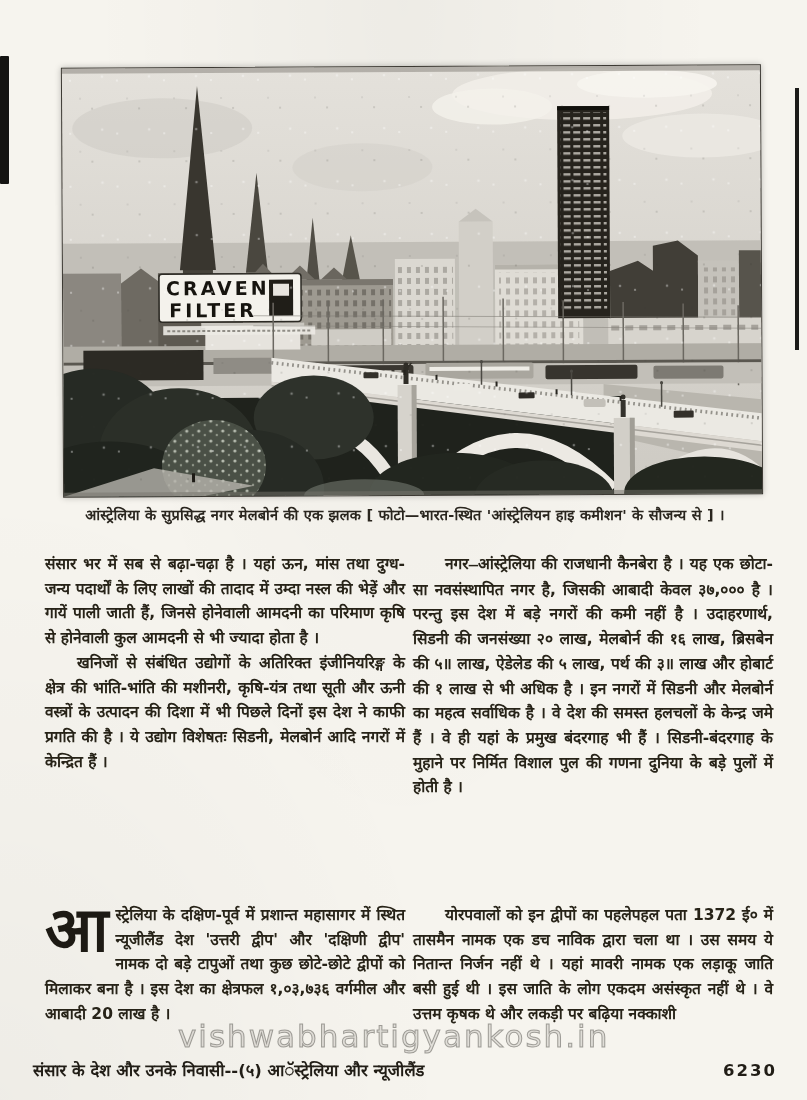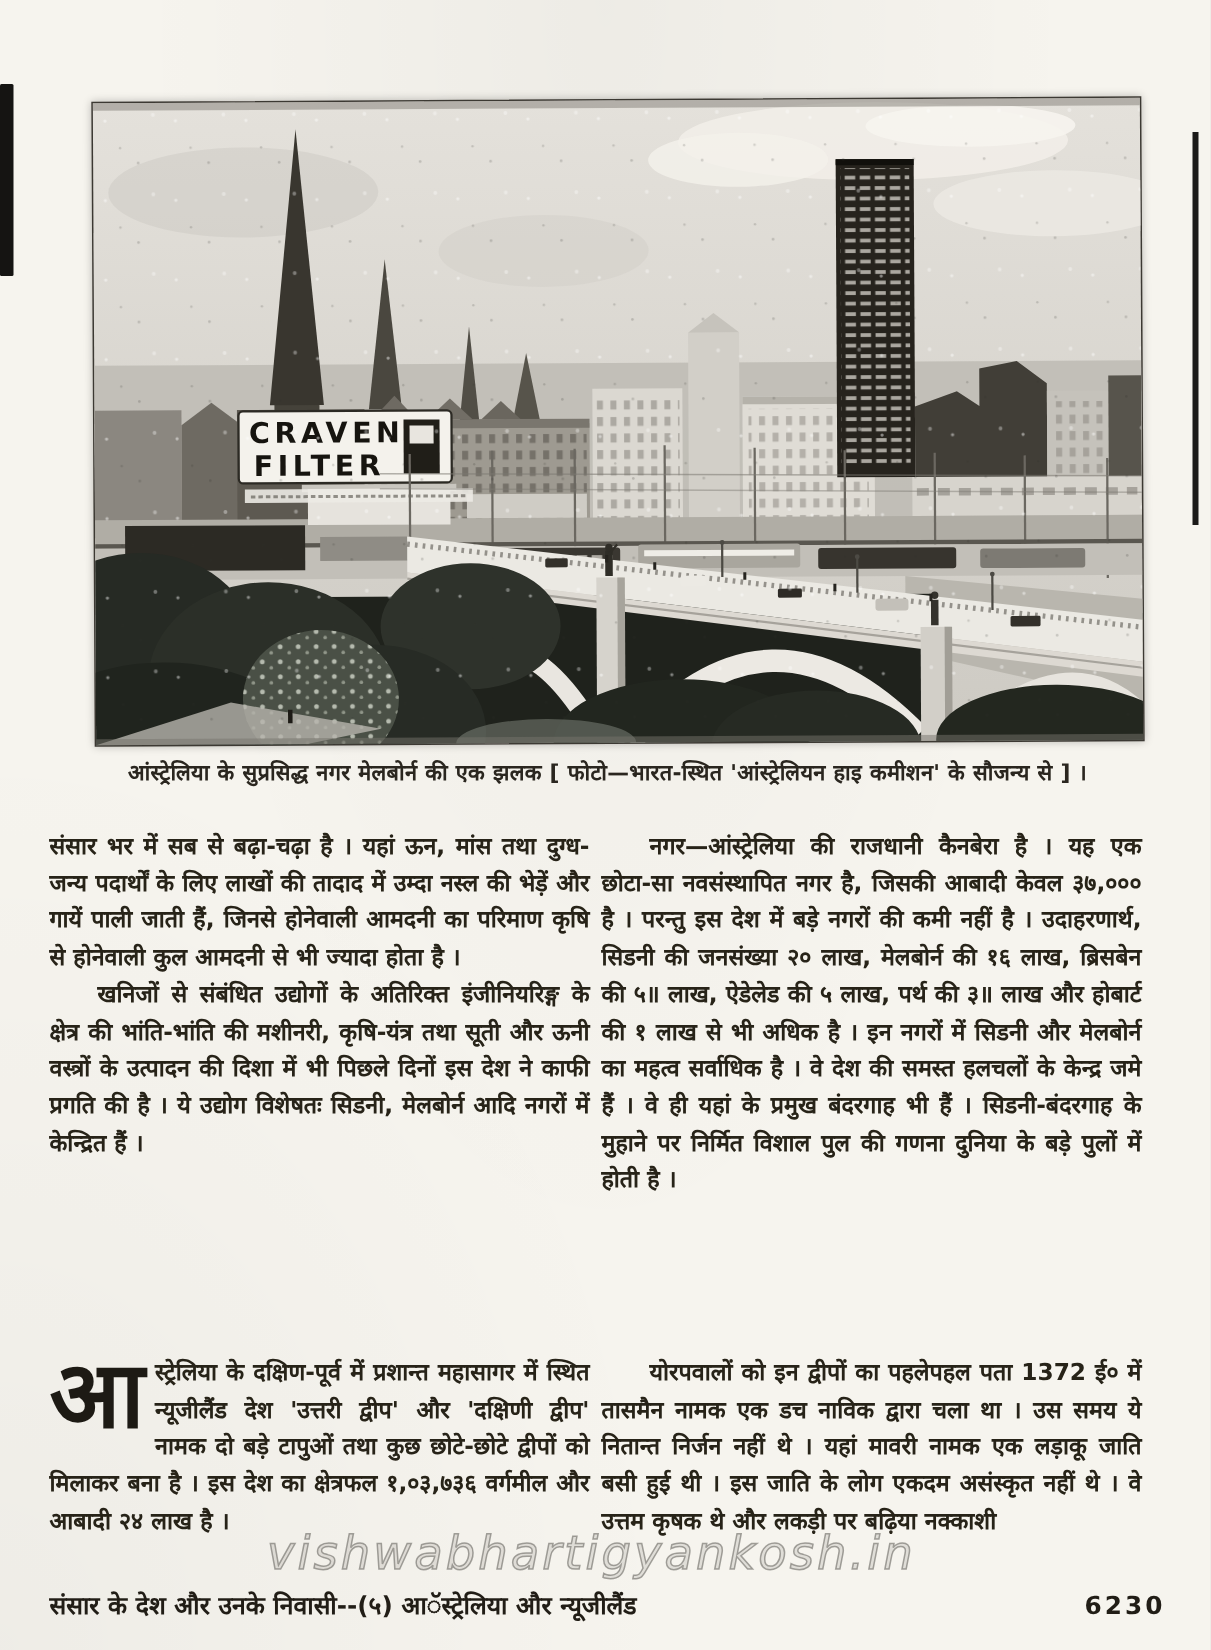--- a/index.html
+++ b/index.html
@@ -24,43 +24,43 @@
     background:#d9d6d0;
   }
   .photo-frame svg { display:block; width:100%; height:100%; }
 
   .photo-caption {
     position:absolute; top:504px; left:38px; width:734px;
     text-align:center; font-size:14.5px; font-weight:bold; letter-spacing:0.2px;
     color:#2a261f;
   }
 
-  .cols { position:absolute; left:33px; width:744px; display:flex; gap:8px; }
+  .cols { position:absolute; left:45px; width:744px; display:flex; gap:8px; }
   .cols-australia { top:552px; }
   .cols-newzealand { top:903px; }
   .col { width:360px; font-size:15.5px; line-height:24.7px; text-align:justify; font-weight:600; color:#272318; }
   .col p { margin:0; }
   .p-indent { text-indent:32px; }
-  .lead-in { font-weight:bold; }
+  .lead-in { font-weight:bold;font-family:Liberation Mono, monospace; }
 
   .nz-heading {
     position:absolute; top:835px; left:0; width:100%;
     text-align:center; font-weight:bold; font-size:43px; letter-spacing:3px;
     color:#161410;
   }
   .nz-heading .orn { font-size:34px; position:relative; top:-4px; padding:0 14px; letter-spacing:0; }
 
   .drop-cap {
     float:left; font-size:62px; line-height:50px; font-weight:bold;
     margin:2px 7px 0 0; color:#1d1a14;
   }
 
   .watermark {
     position:absolute; top:1018px; left:178px; width:470px;
-    font-size:31px; font-style:italic; letter-spacing:2px; white-space:nowrap;
+    font-size:31px; letter-spacing:2px; white-space:nowrap;
     color:rgba(125,123,118,0.18);
     -webkit-text-stroke:1px rgba(95,93,88,0.55);
     pointer-events:none;
   }
 
   .footer {
     position:absolute; top:1058px; left:33px; width:744px;
     display:flex; justify-content:space-between; align-items:baseline;
     font-size:16.5px; font-weight:bold; color:#211d16;
   }
@@ -256,21 +256,21 @@
       <p class="p-indent">खनिजों से संबंधित उद्योगों के अतिरिक्त इंजीनियरिङ्ग के क्षेत्र की भांति-भांति की मशीनरी, कृषि-यंत्र तथा सूती और ऊनी वस्त्रों के उत्पादन की दिशा में भी पिछले दिनों इस देश ने काफी प्रगति की है । ये उद्योग विशेषतः सिडनी, मेलबोर्न आदि नगरों में केन्द्रित हैं ।</p>
     </div>
     <div class="col">
       <p class="p-indent"><span class="lead-in">नगर—</span><span>आंस्ट्रेलिया की राजधानी कैनबेरा है । यह एक छोटा-सा नवसंस्थापित नगर है, जिसकी आबादी केवल ३७,००० है । परन्तु इस देश में बड़े नगरों की कमी नहीं है । उदाहरणार्थ, सिडनी की जनसंख्या २० लाख, मेलबोर्न की १६ लाख, ब्रिसबेन की ५॥ लाख, ऐडेलेड की ५ लाख, पर्थ की ३॥ लाख और होबार्ट की १ लाख से भी अधिक है । इन नगरों में सिडनी और मेलबोर्न का महत्व सर्वाधिक है । वे देश की समस्त हलचलों के केन्द्र जमे हैं । वे ही यहां के प्रमुख बंदरगाह भी हैं । सिडनी-बंदरगाह के मुहाने पर निर्मित विशाल पुल की गणना दुनिया के बड़े पुलों में होती है ।</span></p>
     </div>
   </div>
 
 
   <div class="cols cols-newzealand">
     <div class="col">
-      <p><span class="drop-cap">आ</span><span>स्ट्रेलिया के दक्षिण-पूर्व में प्रशान्त महासागर में स्थित न्यूजीलैंड देश 'उत्तरी द्वीप' और 'दक्षिणी द्वीप' नामक दो बड़े टापुओं तथा कुछ छोटे-छोटे द्वीपों को मिलाकर बना है । इस देश का क्षेत्रफल १,०३,७३६ वर्गमील और आबादी २४ लाख है ।</span></p>
+      <p><span class="drop-cap">आ</span><span>स्ट्रेलिया के दक्षिण-पूर्व में प्रशान्त महासागर में स्थित न्यूजीलैंड देश 'उत्तरी द्वीप' और 'दक्षिणी द्वीप' नामक दो बड़े टापुओं तथा कुछ छोटे-छोटे द्वीपों को मिलाकर बना है । इस देश का क्षेत्रफल १,०३,७३६ वर्गमील और आबादी 20 लाख है ।</span></p>
     </div>
     <div class="col">
       <p class="p-indent">योरपवालों को इन द्वीपों का पहलेपहल पता 1372 ई० में तासमैन नामक एक डच नाविक द्वारा चला था । उस समय ये नितान्त निर्जन नहीं थे । यहां मावरी नामक एक लड़ाकू जाति बसी हुई थी । इस जाति के लोग एकदम असंस्कृत नहीं थे । वे उत्तम कृषक थे और लकड़ी पर बढ़िया नक्काशी</p>
     </div>
   </div>
 
   <div class="watermark">vishwabhartigyankosh.in</div>
 
   <div class="footer">
     <span>संसार के देश और उनके निवासी--(५) आॅस्ट्रेलिया और न्यूजीलैंड</span>

